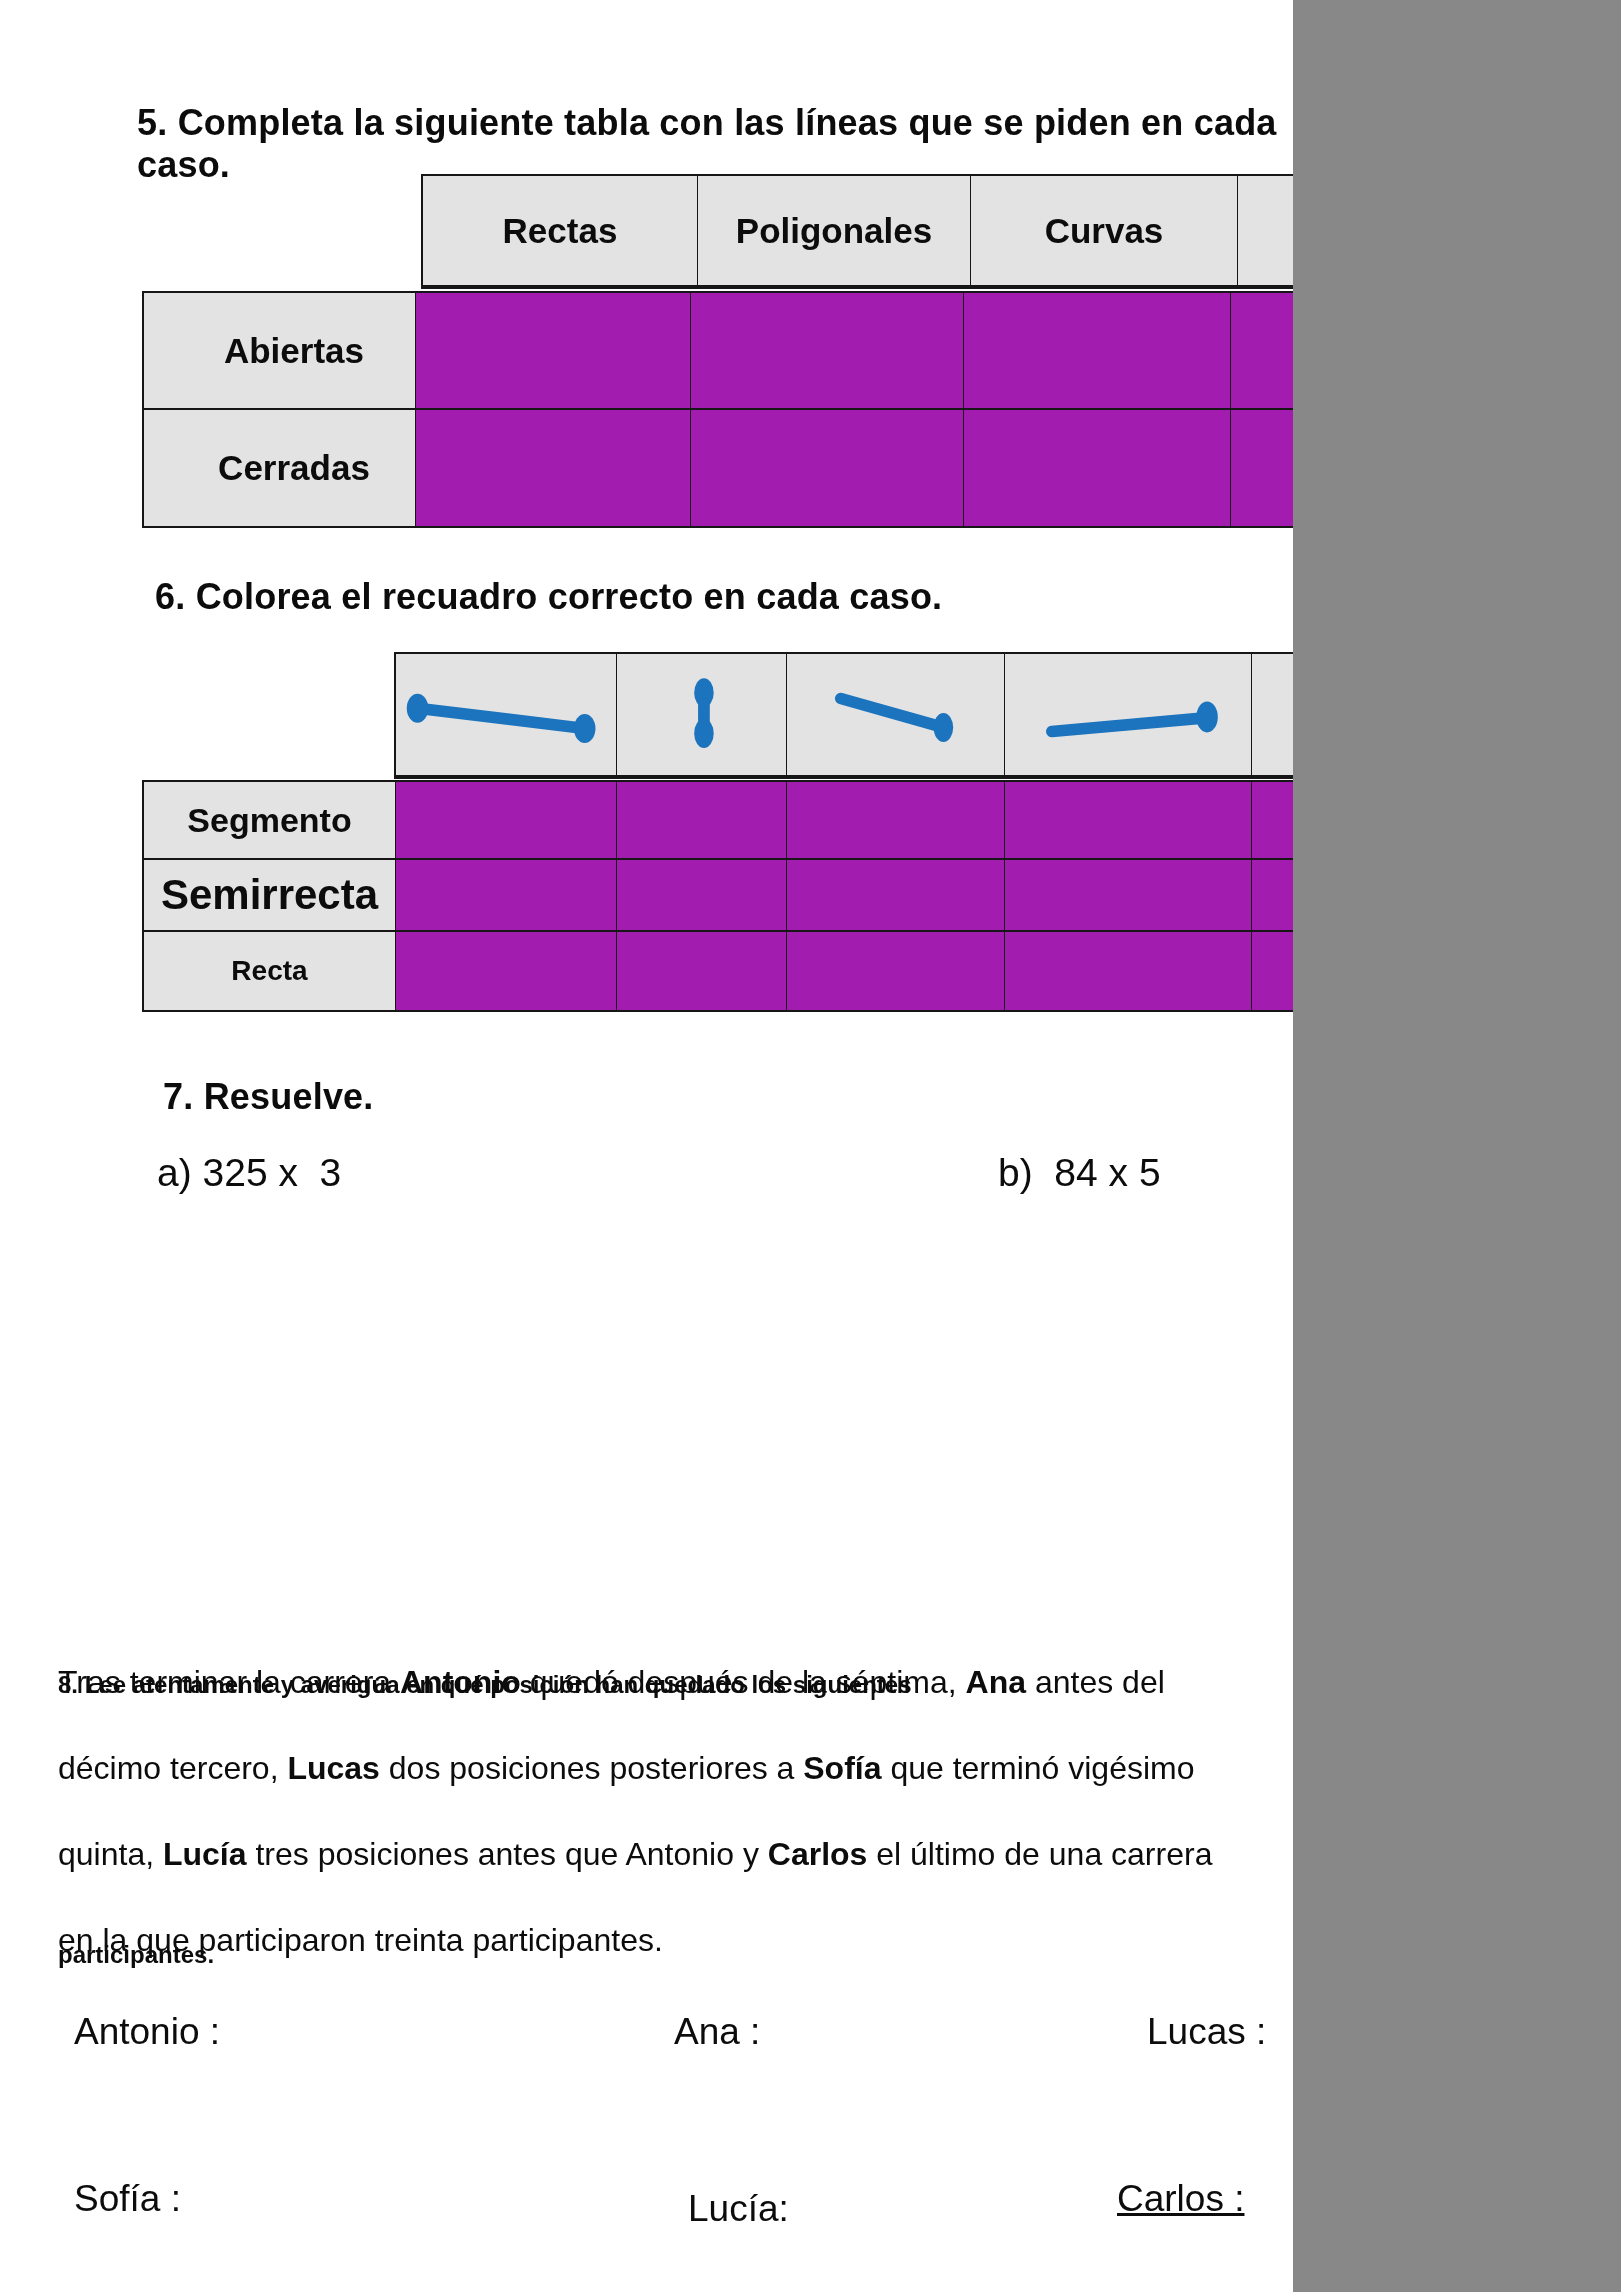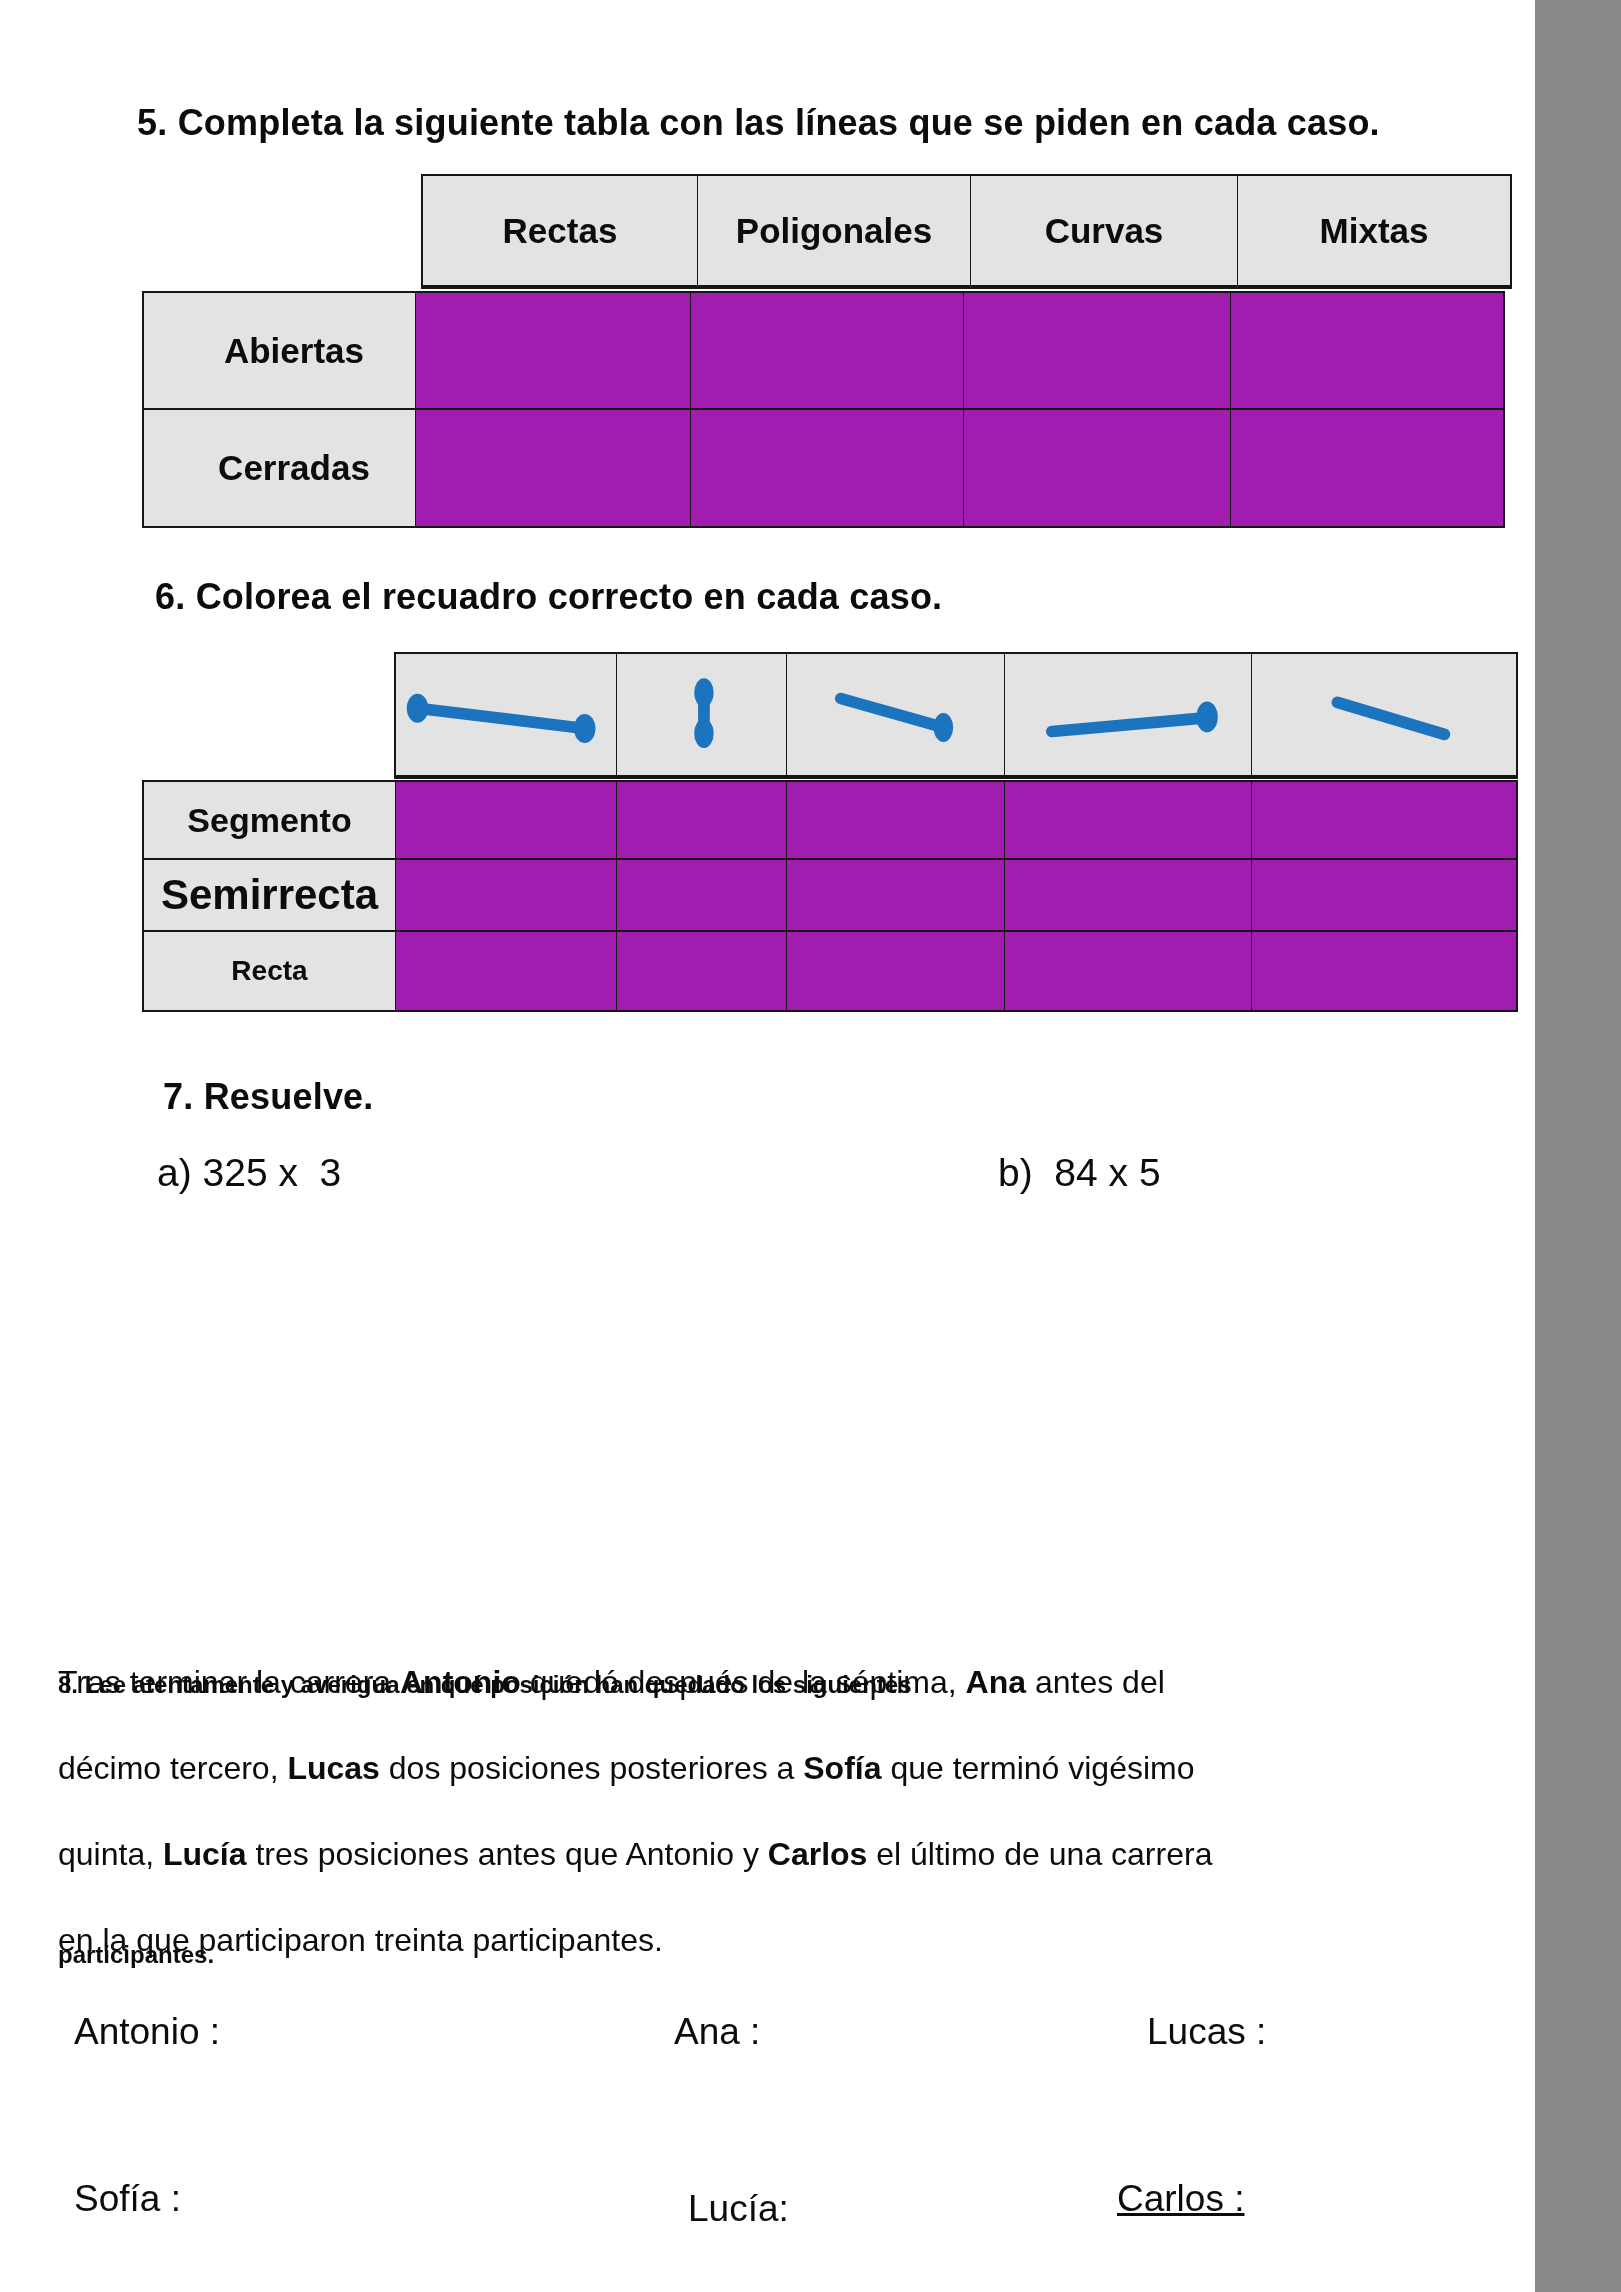--- a/index.html
+++ b/index.html
@@ -1,16 +1,16 @@
 <!DOCTYPE html>
 <html><head>
 <meta charset="utf-8">
 <style>
   html,body{margin:0;padding:0;background:#888;}
-  .page{position:relative;width:1535px;height:2293px;background:#ffffff;
+  .page{position:relative;width:1293px;height:2293px;background:#ffffff;
         font-family:"Liberation Sans","DejaVu Sans",sans-serif;color:#0c0c0c;overflow:hidden;}
   .abs{position:absolute;}
   .h{font-weight:700;font-size:36px;letter-spacing:0.2px;}
   .tbl{position:absolute;display:grid;border:2.9px solid #161616;box-sizing:border-box;background:#a21caf;}
   .tbl .c{border-right:1px solid #161616;border-bottom:2px solid #161616;box-sizing:border-box;
           display:flex;align-items:center;justify-content:center;overflow:hidden;}
   .tbl .c.cl{border-right:none;}
   .tbl .c.rl{border-bottom:none;}
   .gray{background:#e3e3e3;}
   .thead{font-weight:700;font-size:35px;}

